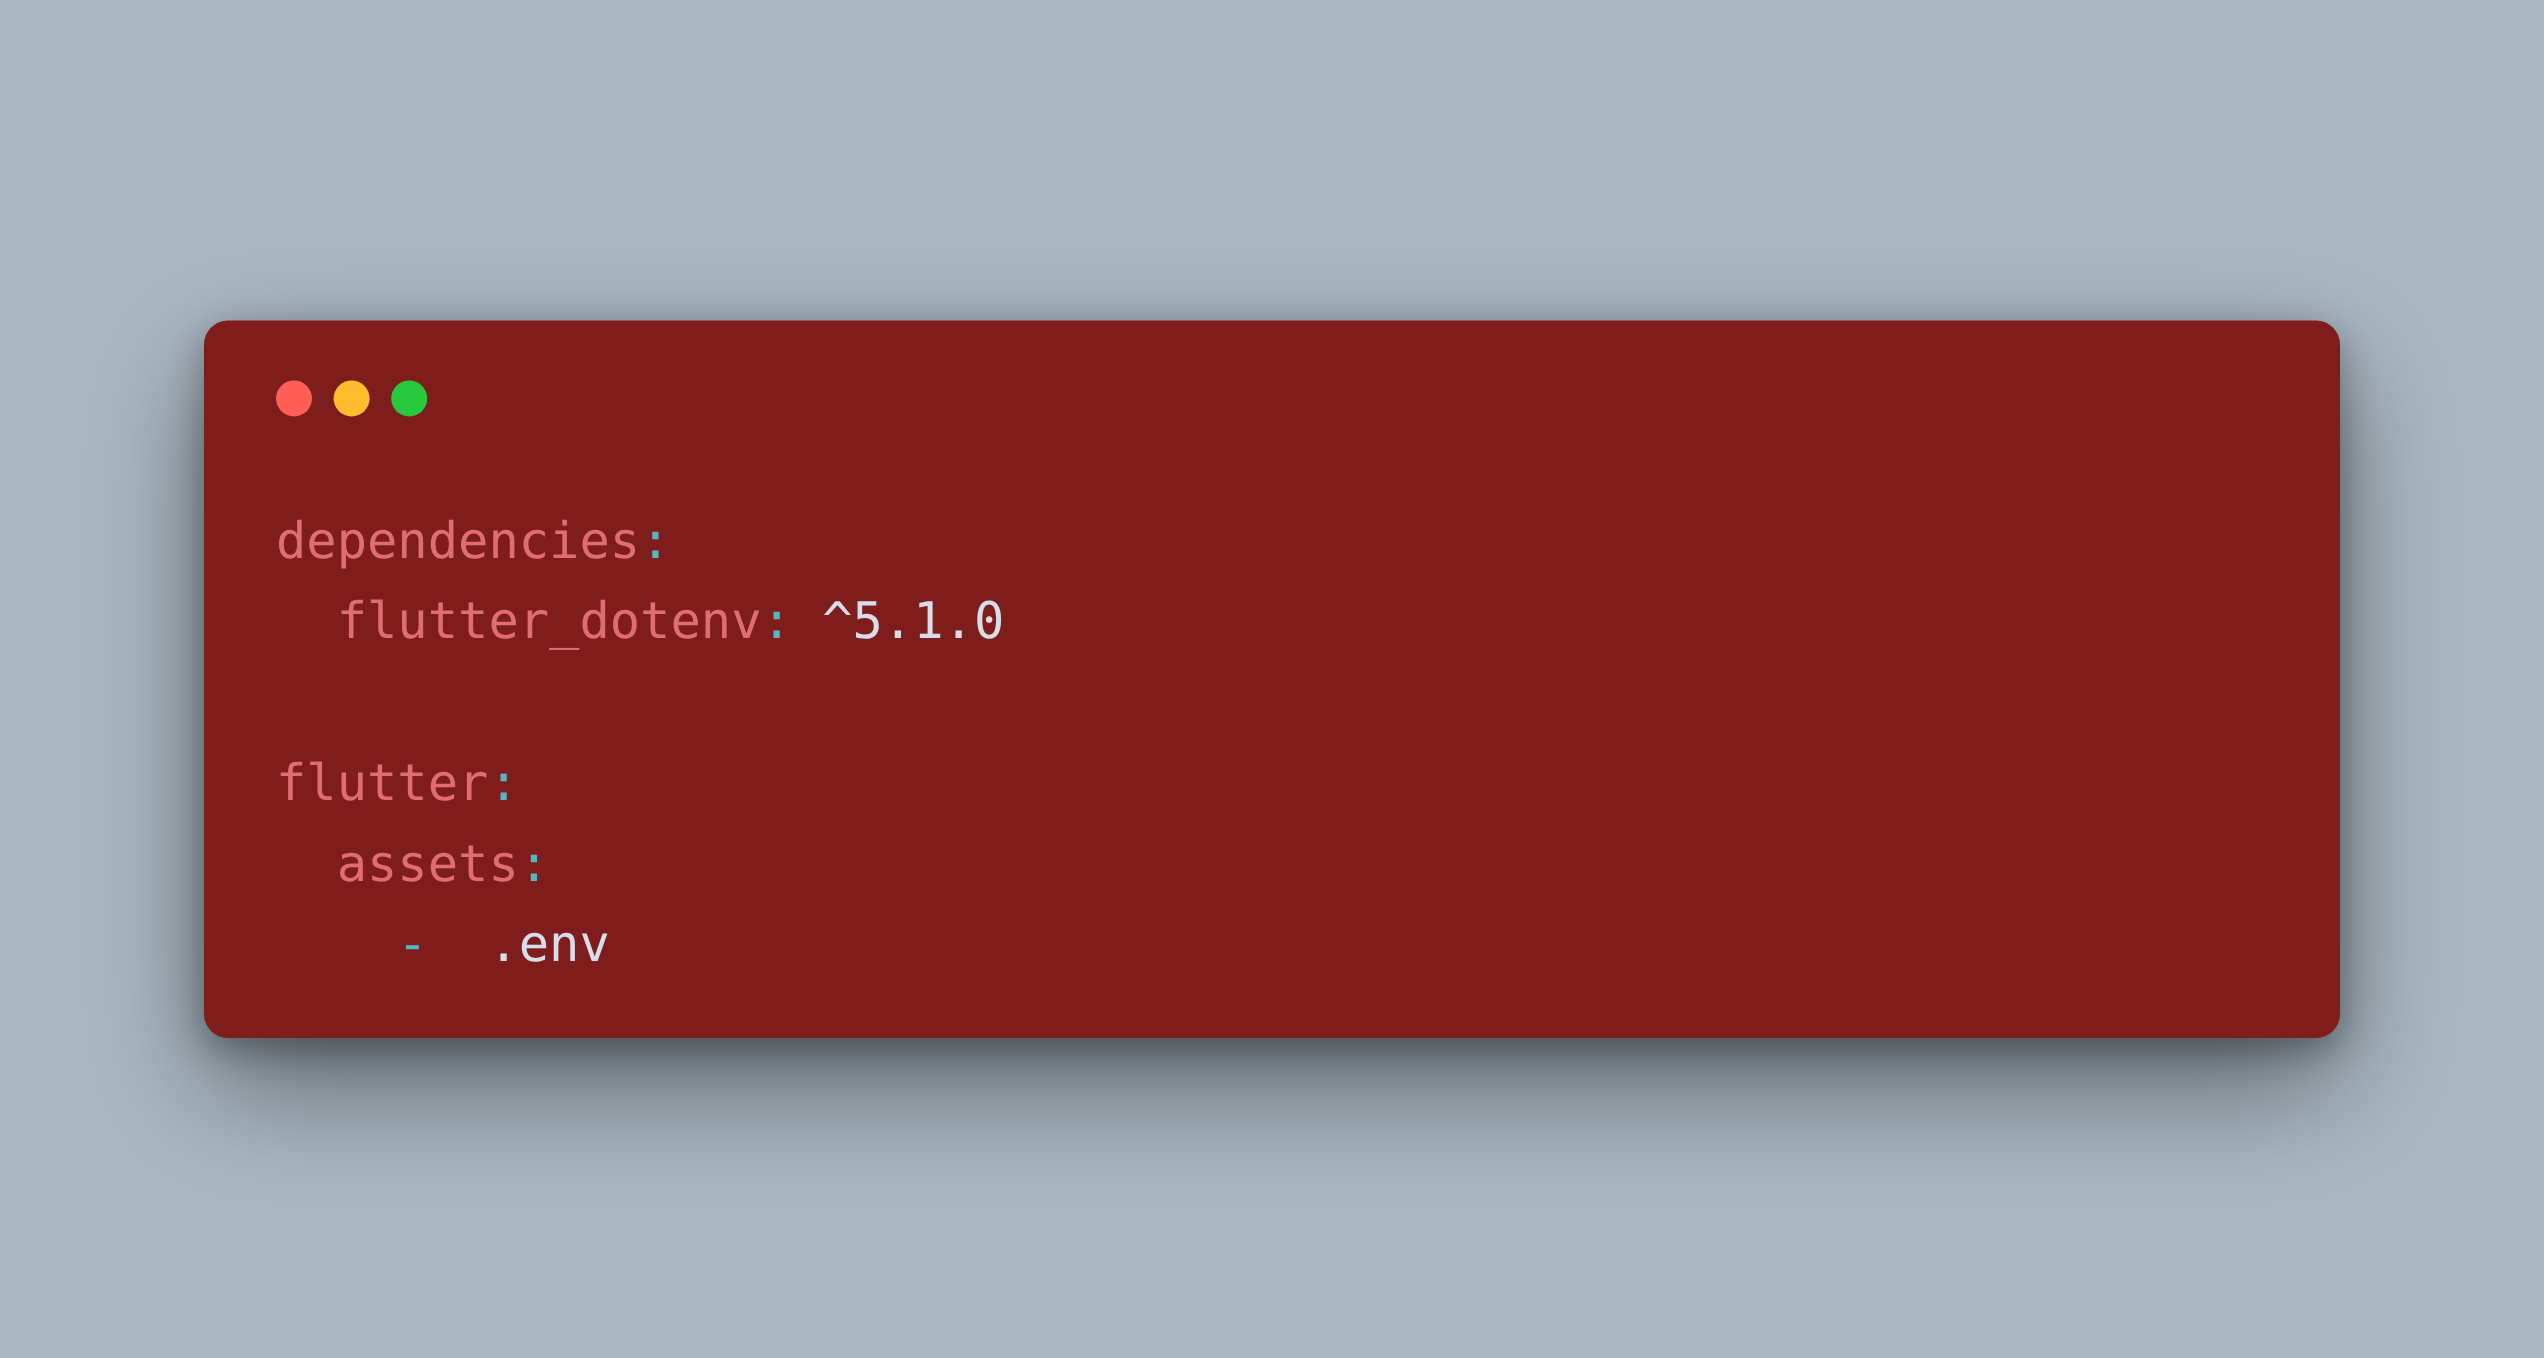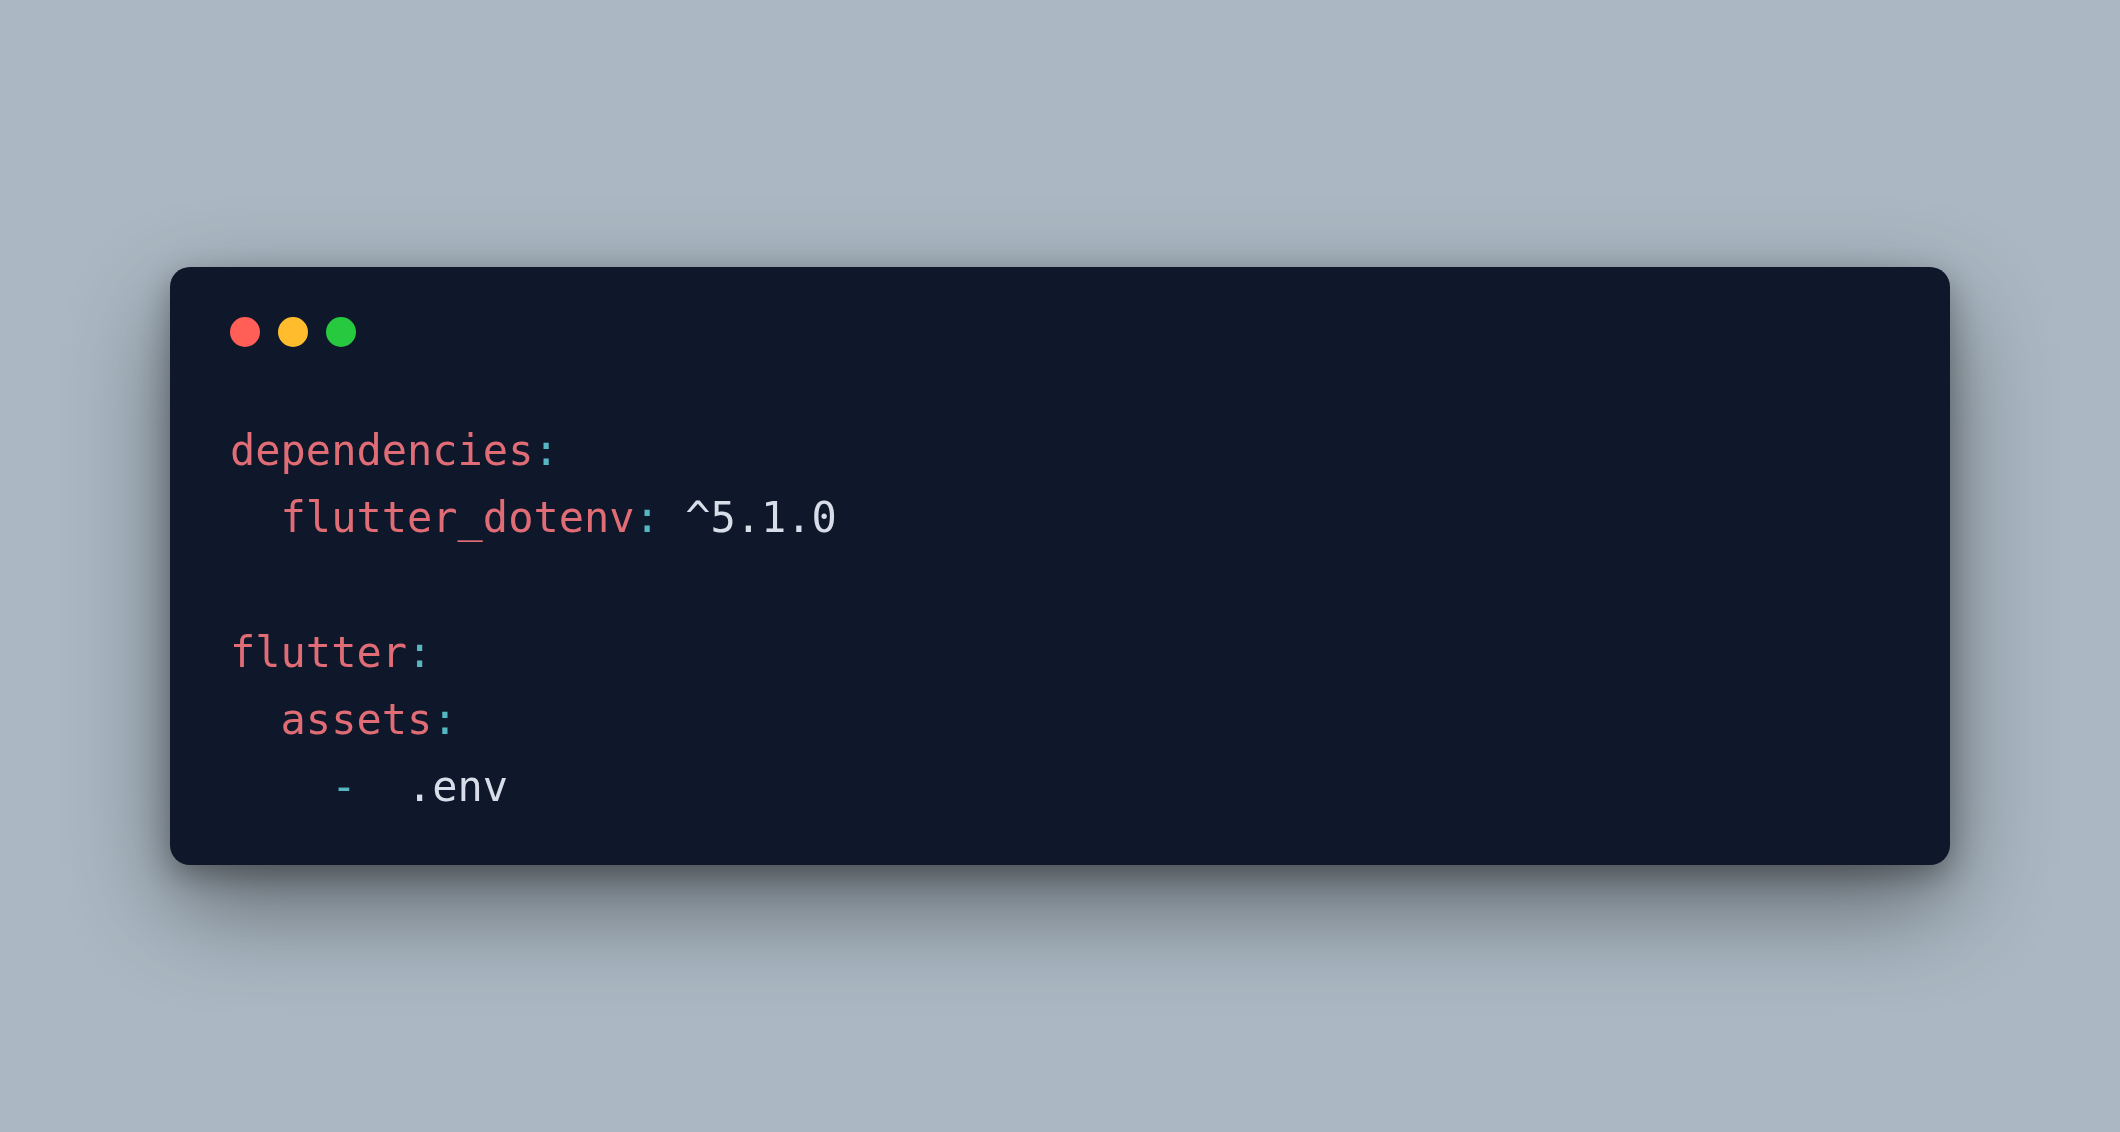--- a/index.html
+++ b/index.html
@@ -11,21 +11,21 @@
       width: 2120px;
       height: 1132px;
       background: #abb8c3;
       display: flex;
       align-items: center;
       justify-content: center;
       font-family: ui-monospace, "SF Mono", Menlo, Monaco, Consolas, monospace;
     }
     .window {
       width: 1780px;
-      background: #0f172a;
+      background: #7f1d1d;
       border-radius: 20px;
       box-shadow: 0 40px 100px rgba(0,0,0,0.45), 0 10px 30px rgba(0,0,0,0.3);
       padding: 50px 60px 45px 60px;
     }
     .traffic-lights {
       display: flex;
       gap: 18px;
       margin-bottom: 70px;
     }
     .traffic-light {

